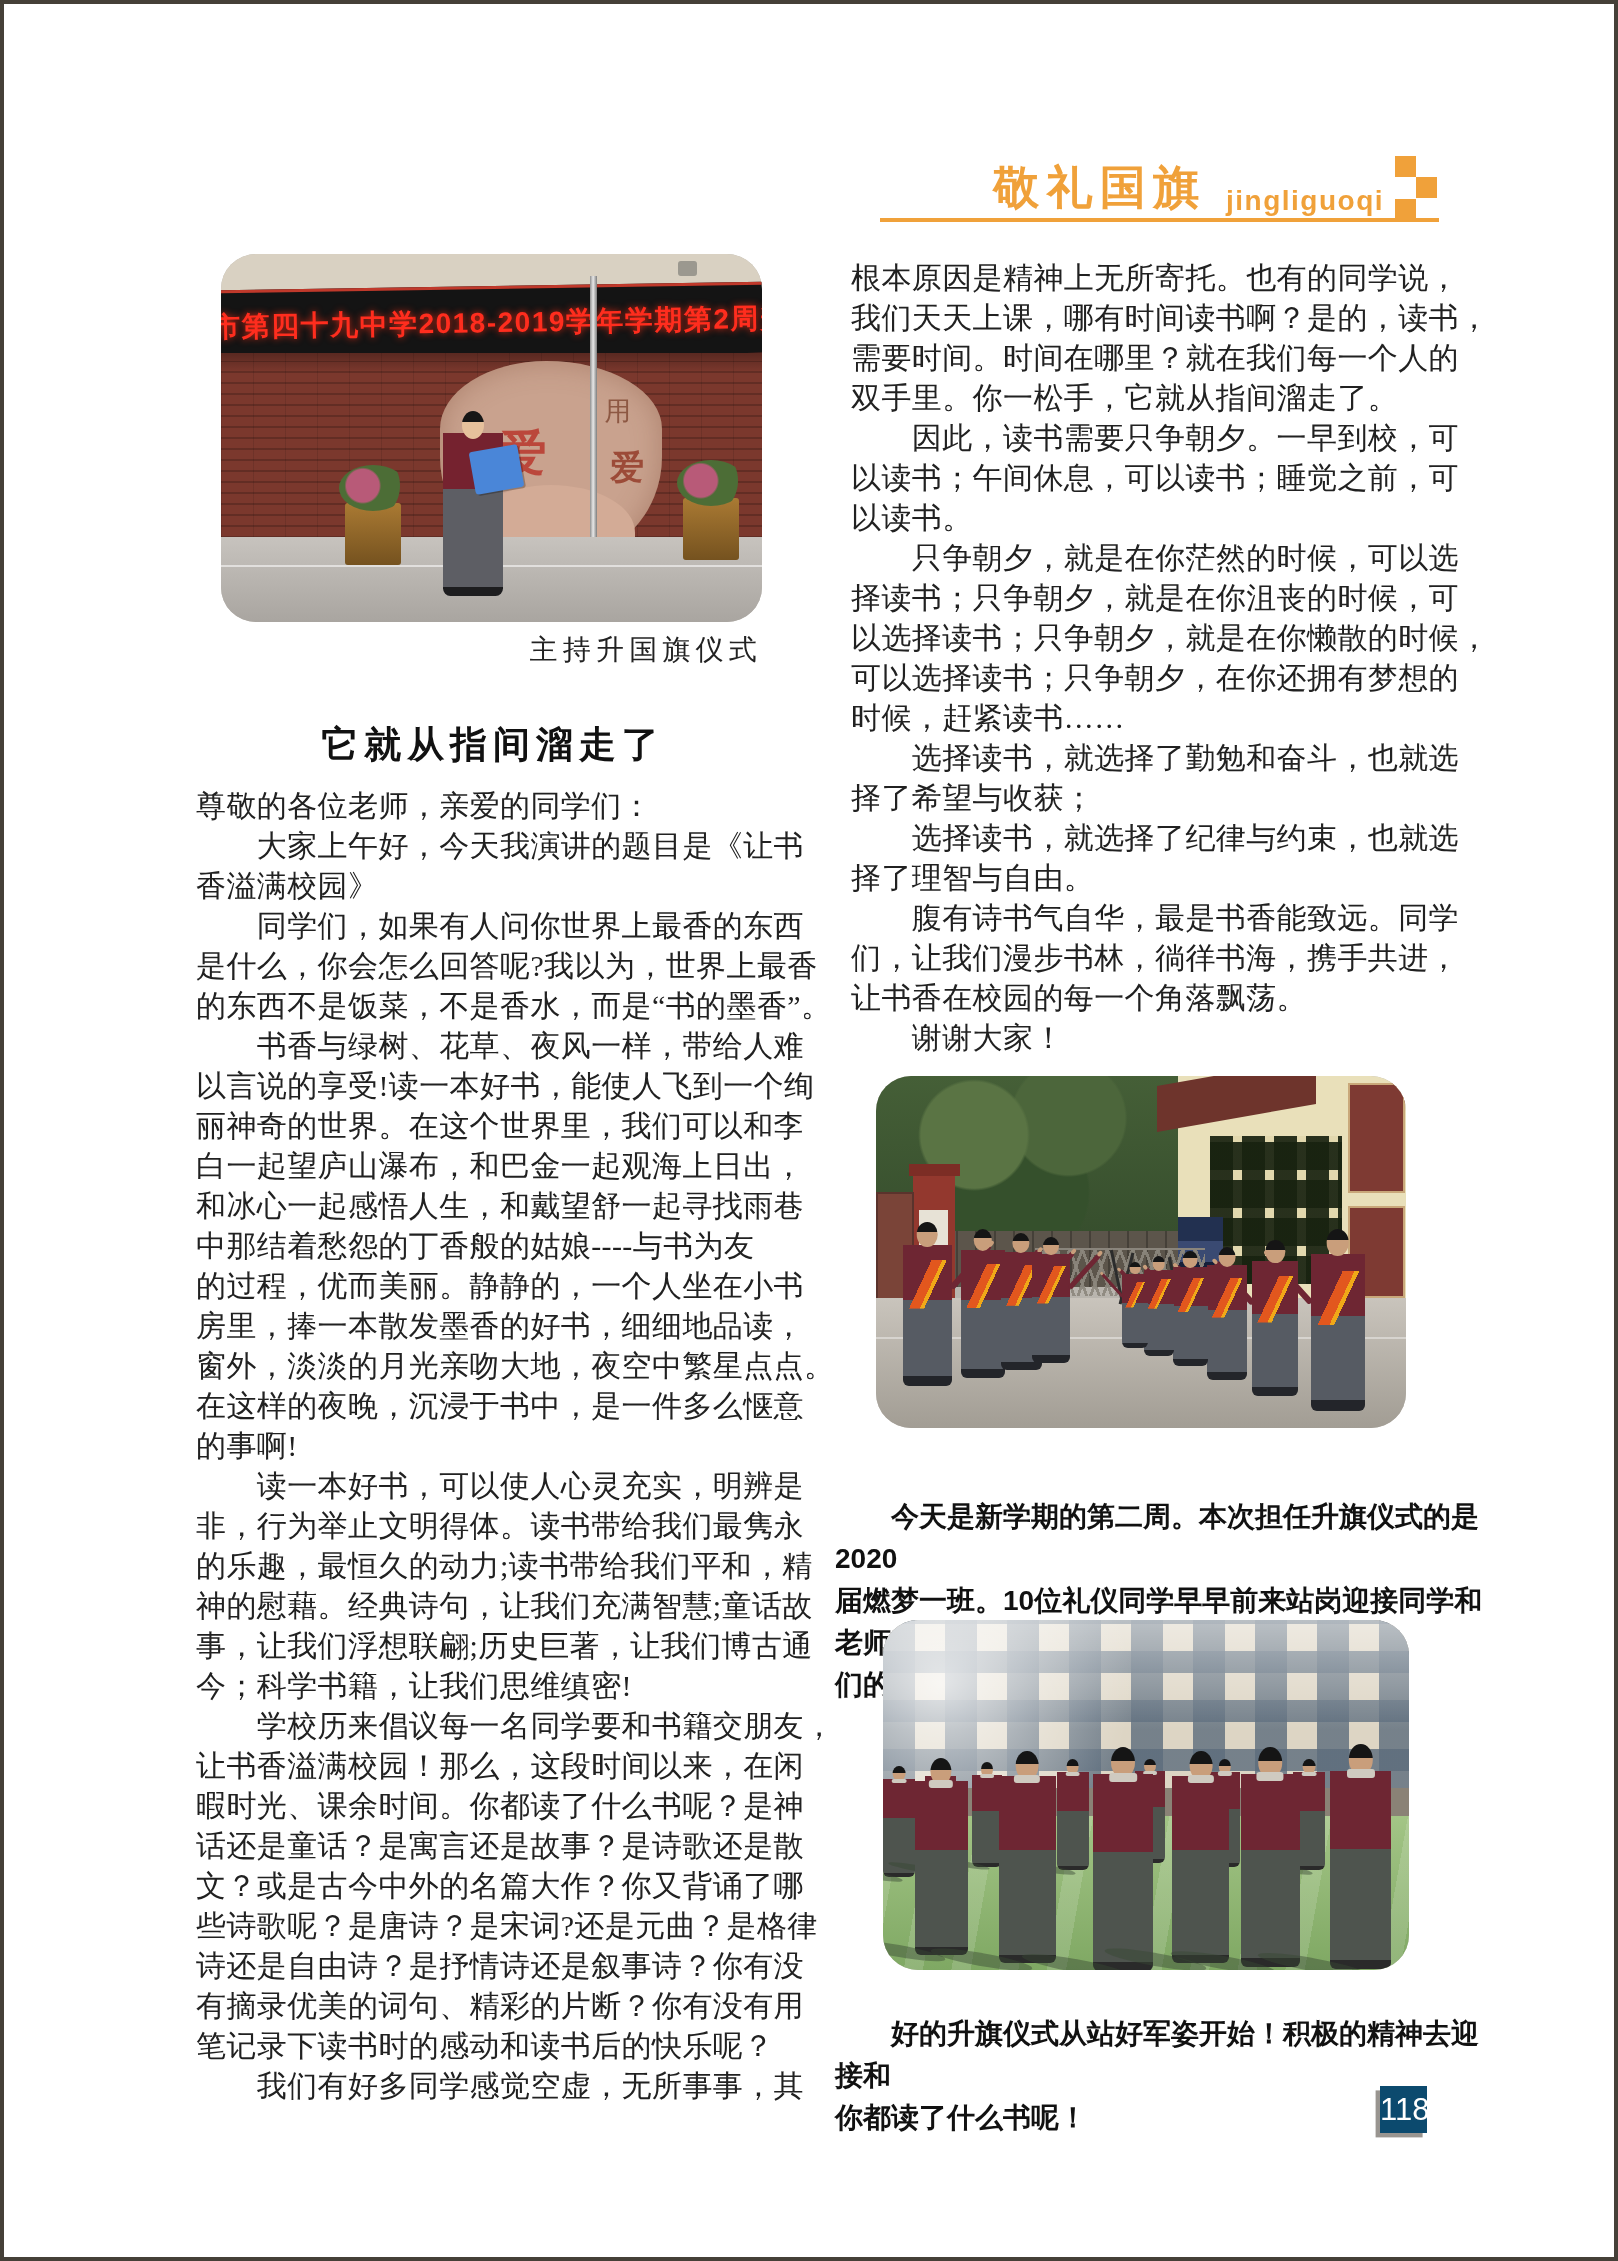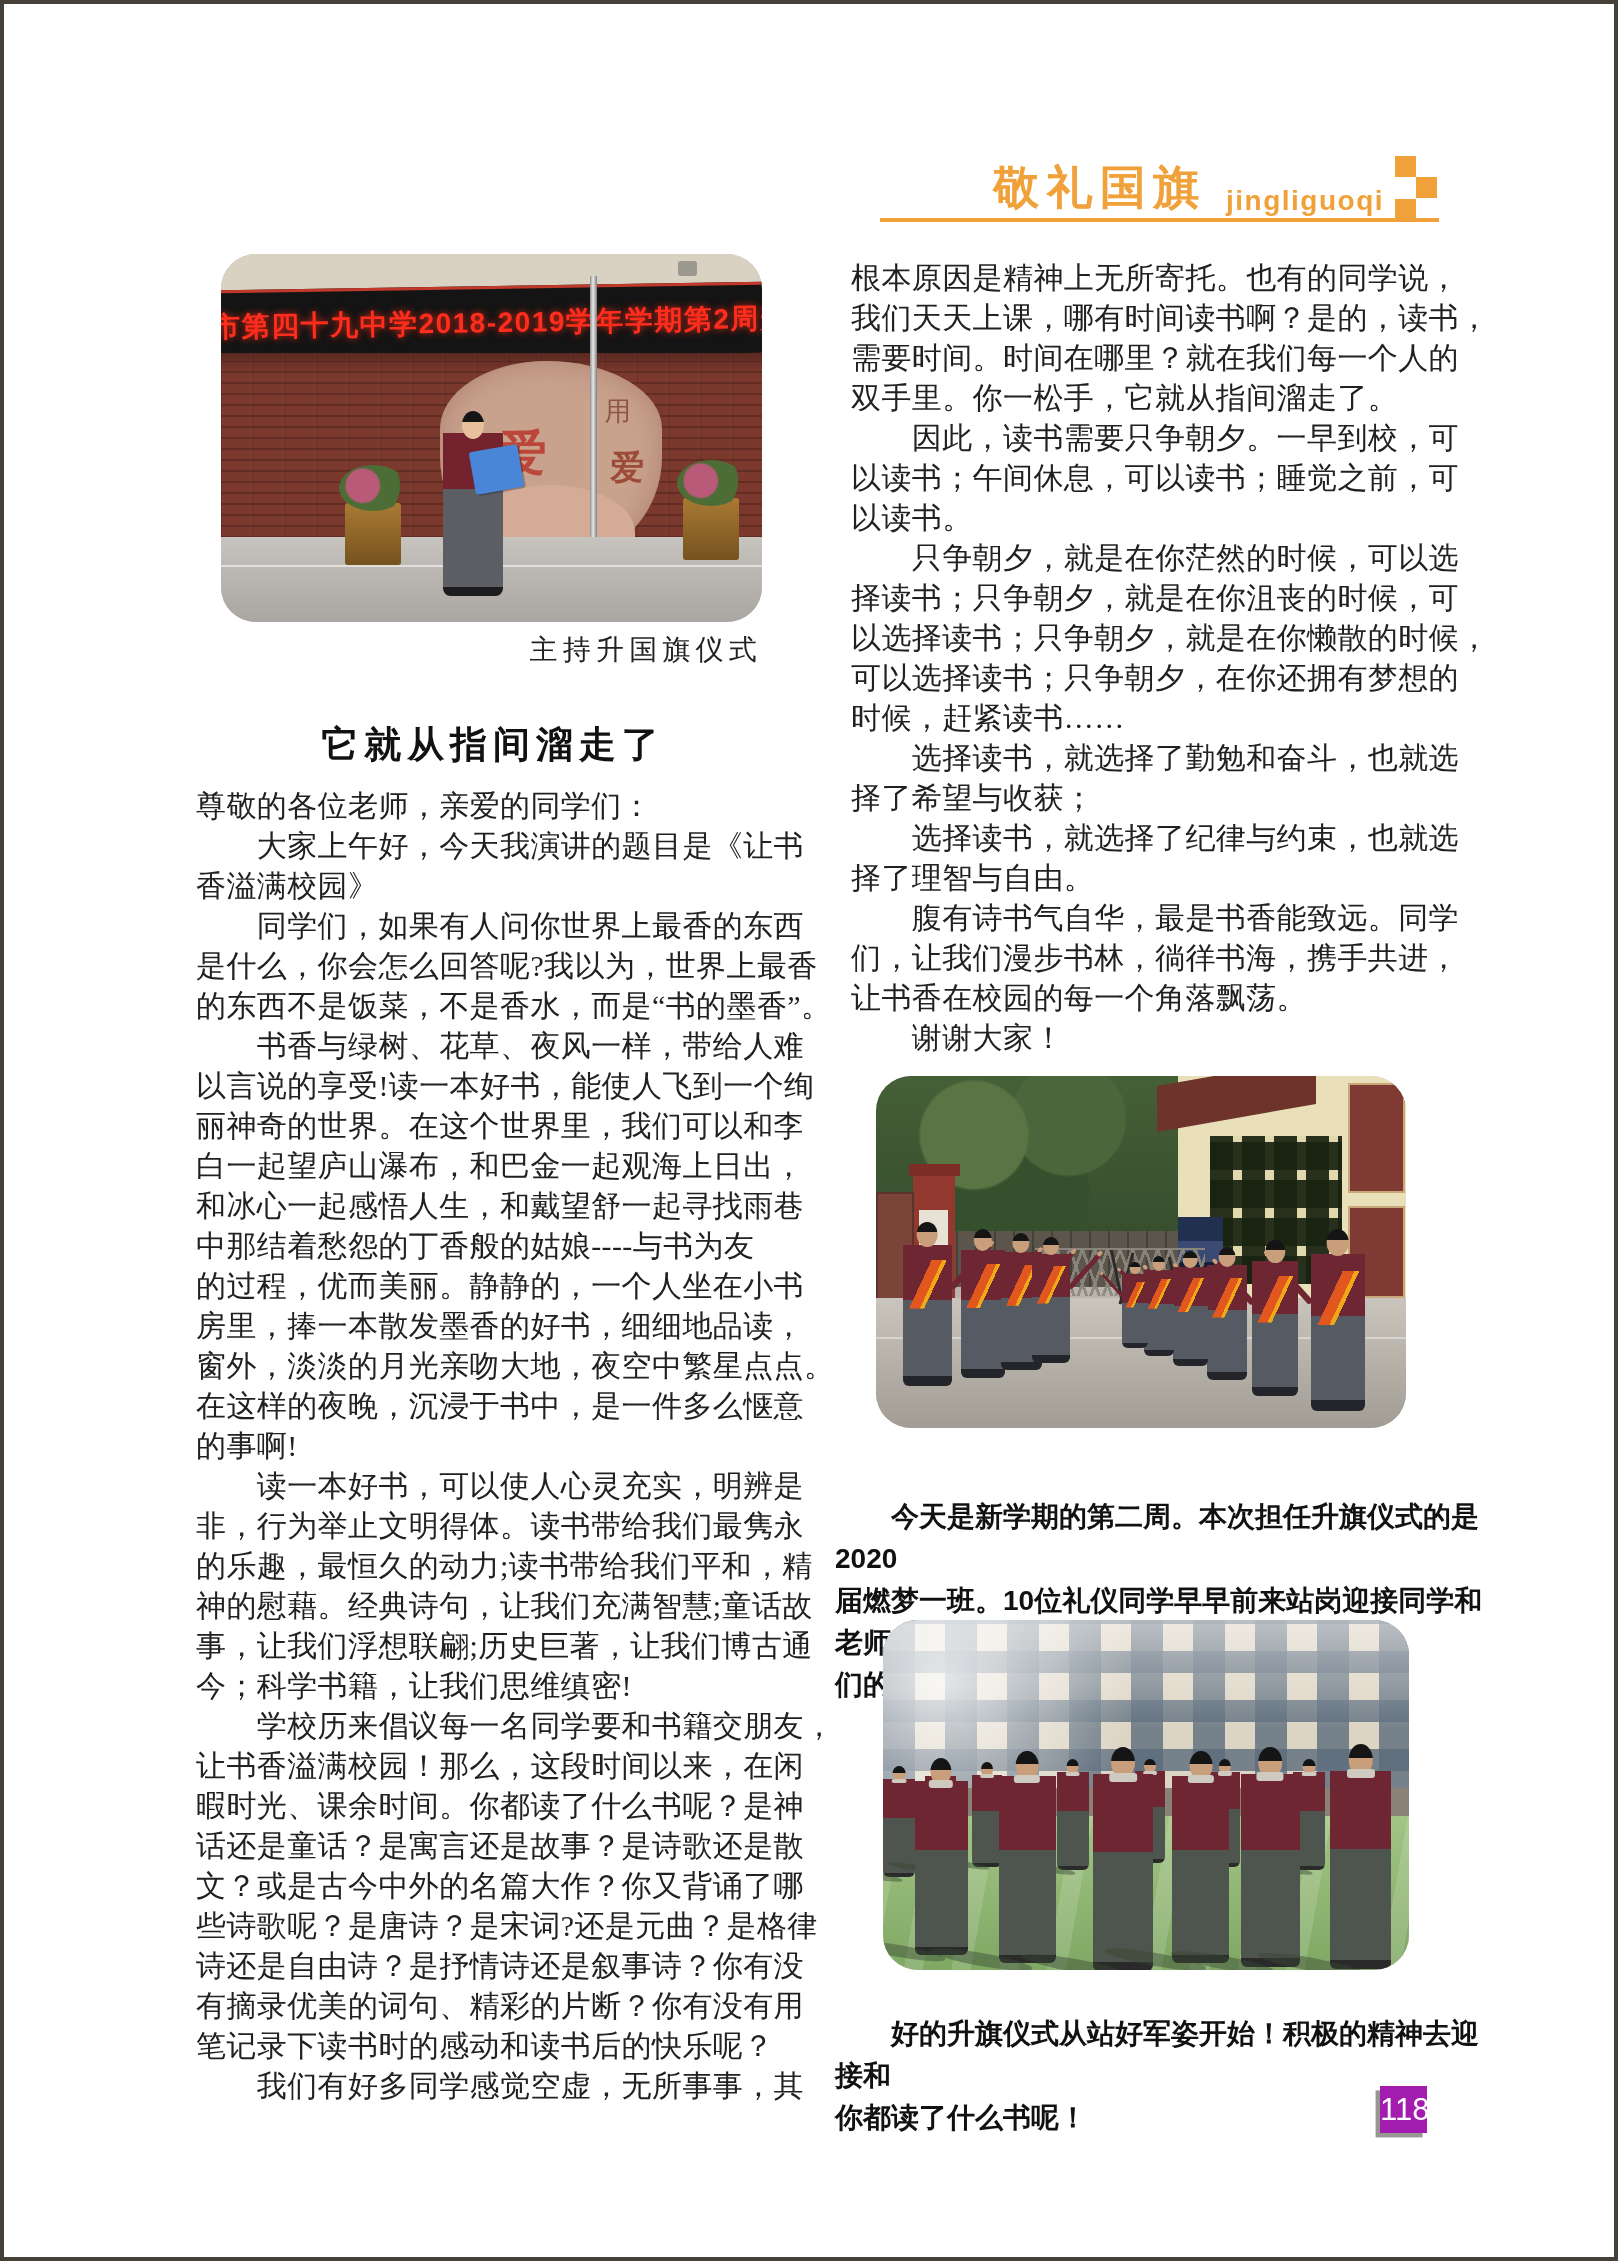--- a/index.html
+++ b/index.html
@@ -140,21 +140,21 @@
   .p3fig{z-index:5;background:
     linear-gradient(180deg, transparent 0 11%, #6e2633 11% 46%, #4e544e 46% 96%, #2a2a2a 96%);
     border-radius:5.9px;}
   .p3fig .head{left:50%;top:-1%;transform:translateX(-50%);width:40%;height:14%;
     border-radius:50%;background:linear-gradient(#151515 0 44%, #c99e7b 44%);}
   .p3fig .collar{left:50%;top:10.5%;transform:translateX(-50%);width:46%;height:4%;
     background:#cfcac0;border-radius:2.9px;}
   .p3fig::after{content:"";position:absolute;left:-120%;bottom:-1%;width:180%;height:6%;
     background:rgba(55,70,50,.45);transform:rotate(10deg);border-radius:50%;}
   
-  .pagenum{left:1380px;top:2086px;width:47px;height:47px;background:#a21caf;
+  .pagenum{left:1380px;top:2086px;width:47px;height:47px;background:#0c4a6e;
     box-shadow:-4.4px 4.4px 0 #999590;color:#fff;font-family:"Liberation Sans",sans-serif;
     font-size:31px;text-align:center;line-height:47px;}
 </style>
 </head>
 <body>
 
 <div class="abs frame"></div>
 
 <div class="abs hdr-title">敬礼国旗</div>
 <div class="abs hdr-pinyin">jingliguoqi</div>

